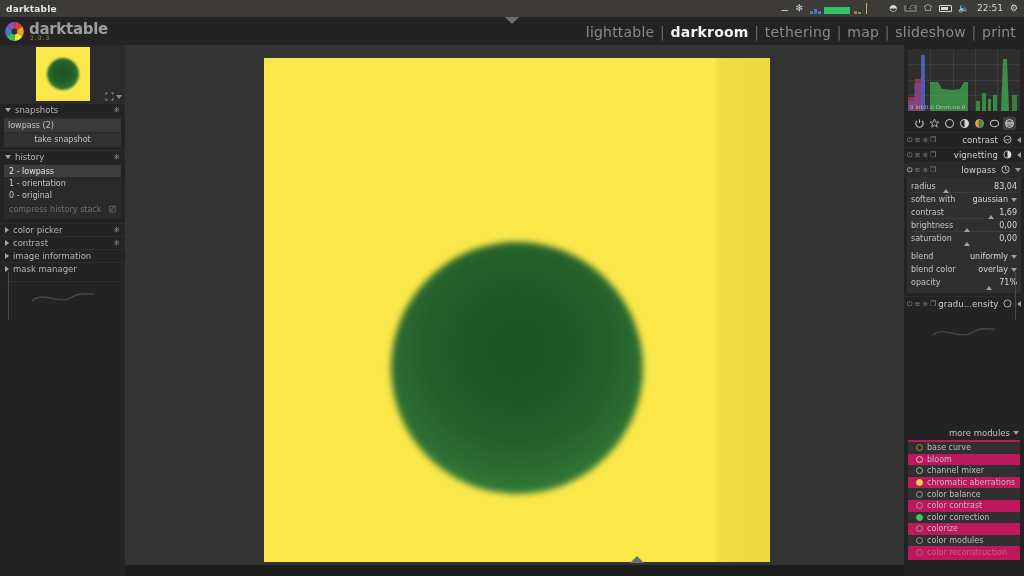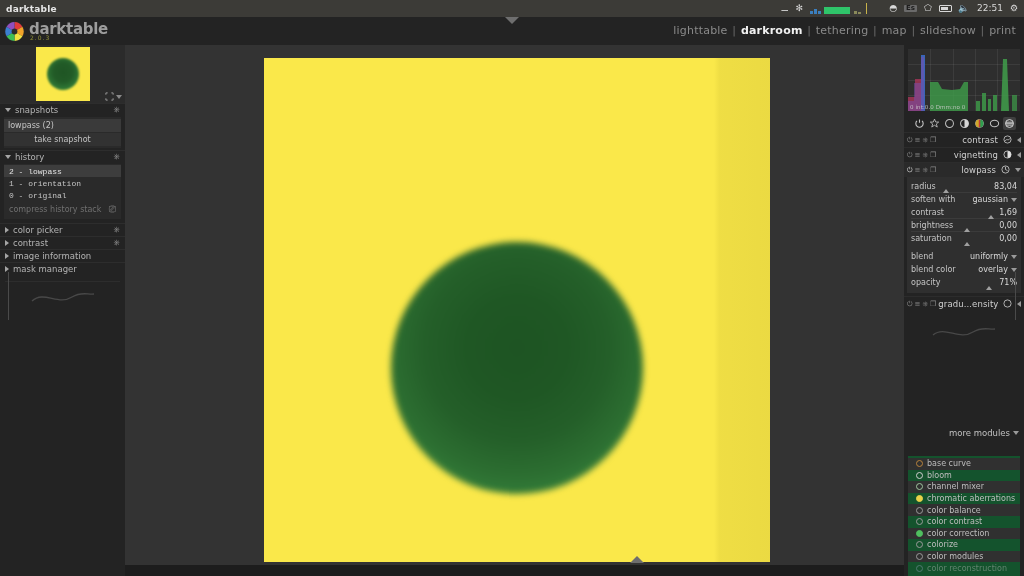--- a/index.html
+++ b/index.html
@@ -34,21 +34,21 @@
   #collapse-top {
     position:absolute; left:505px; top:17px; width:14px; height:7px; z-index:6;
     border-left:7px solid transparent; border-right:7px solid transparent;
     border-top:7px solid #6e6e6e;
   }
   #center-status {
     position:absolute; left:0; top:25px; width:1024px; text-align:center;
     font-size:8.5px; color:#9a9a9a; letter-spacing:.1px;
   }
   #view-switch {
-    position:absolute; right:8px; top:24px; font-size:11px; color:#7e7e7e;
+    position:absolute; right:8px; top:24px; font-size:14px; color:#7e7e7e;
     letter-spacing:.2px;
   }
   #view-switch .sep { color:#6a6a6a; margin:0 1px; }
   #view-switch .vi { color:#8a8a8a; }
   #view-switch .vi.active { color:#f2f2f2; font-weight:bold; }
 
   
   #logo-area {
     position:absolute; left:0; top:17px; width:125px; height:28px;
     display:flex; align-items:center; background:#232323;
@@ -98,21 +98,21 @@
   .panel-header .rst { margin-left:auto; font-size:8px; color:#9a9a9a; }
 
   .panel-body { background:#2a2a2a; margin:1px 4px 2px 4px; padding:1px 0; }
 
   .snap-item {
     font-size:8px; color:#c6c6c6; background:#3a3a3a; padding:2px 4px; margin:1px 0;
   }
   .snap-take {
     font-size:8px; color:#c2c2c2; background:#323232; padding:2px 4px; text-align:center; margin:1px 0;
   }
-  .hist-item { font-size:8px; color:#c4c4c4; padding:1.5px 5px;font-family:Liberation Mono, monospace; }
+  .hist-item { font-size:8px; color:#c4c4c4; padding:1.5px 5px; }
   .hist-item.sel { background:#3d3d3d; color:#e2e2e2; }
   .hist-compress {
     font-size:8px; color:#707070; padding:3px 5px; display:flex; align-items:center;
   }
   .hist-compress .ic { margin-left:auto; font-size:9px; color:#9b9b9b; }
   #left-handle { left:2px; top:288px;
     width:0;height:0;border-top:7px solid transparent;border-bottom:7px solid transparent;border-right:6px solid #a8a8a8;}
   #right-handle { right:2px; top:288px;
     width:0;height:0;border-top:7px solid transparent;border-bottom:7px solid transparent;border-left:6px solid #a8a8a8;}
   #left-divider { position:absolute; left:8px; top:272px; width:1px; height:48px; background:#4a4a4a; }
@@ -208,21 +208,21 @@
     border-left:3px solid transparent;border-right:3px solid transparent;border-top:4px solid #9a9a9a;
   }
   .mod-gap { height:5px; }
 
   #more-modules {
     text-align:right; font-size:8.5px; color:#c0c0c0; padding:3px 5px 2px 0;
     display:flex; align-items:center; justify-content:flex-end; gap:3px;
   }
   #more-modules .cv { width:0;height:0;border-left:3px solid transparent;border-right:3px solid transparent;border-top:4px solid #9a9a9a; }
 
-  #module-list { background:#14532d; margin:16px 4px; padding:2px 0; }
+  #module-list { background:#be185d; margin:0 4px; padding:2px 0; }
   .ml-item {
     height:11.6px; display:flex; align-items:center; gap:4px;
     font-size:8px; color:#bdbdbd; padding-left:8px;
   }
   .ml-item:nth-child(odd) { background:#303030; }
   .ml-icon { width:7px;height:7px;border-radius:50%;border:1px solid #9a9a9a; flex:none; }
 
   .curve-ph { height:30px; position:relative; }
 </style>
 </head>

